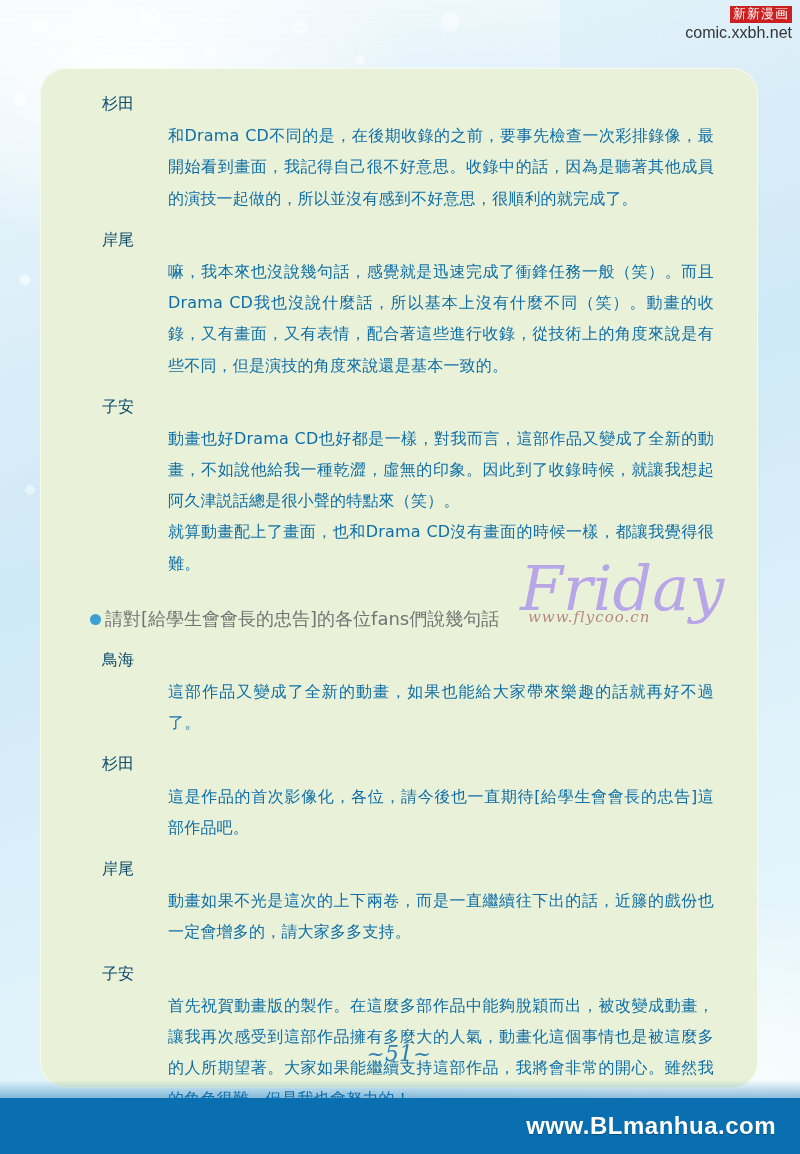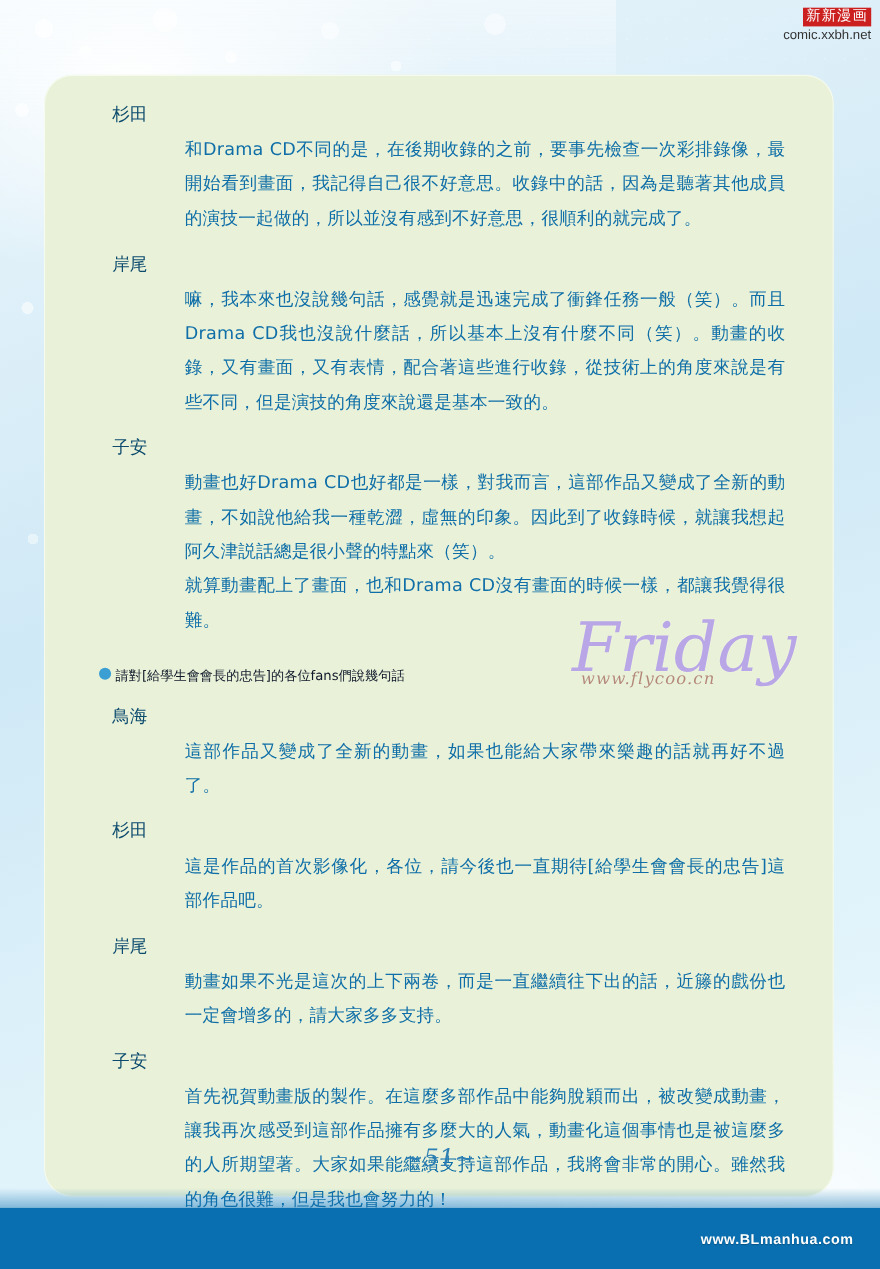--- a/index.html
+++ b/index.html
@@ -74,21 +74,21 @@
     background: #cc2020;
     color: #ffffff;
     font-size: 13px;
     padding: 1px 3px;
     letter-spacing: 1px;
     font-family: "DejaVu Sans", "Liberation Sans", sans-serif;
   }
   .top-logo .url {
     display: block;
     color: #333333;
-    font-size: 12px;
+    font-size: 16px;
     font-family: "Liberation Sans", sans-serif;
     margin-top: 1px;
   }
 
   
   .card {
     position: absolute;
     left: 40px;
     top: 68px;
     width: 718px;
@@ -123,22 +123,22 @@
     margin-left: 94px;
     margin-right: 10px;
     text-align: justify;
     font-family: "DejaVu Sans", "Liberation Sans", sans-serif;
     letter-spacing: .2px;
   }
 
   .question {
     position: relative;
     margin: 26px 0 18px 16px;
-    color: #0f172a;
-    font-size: 12px;
+    color: #737373;
+    font-size: 18px;
     line-height: 1.5;
     font-family: "DejaVu Sans", "Liberation Sans", sans-serif;
   }
   .question .bullet {
     display: inline-block;
     width: 11px; height: 11px;
     border-radius: 50%;
     background: #3b9fd4;
     margin-right: 4px;
     vertical-align: baseline;
@@ -190,21 +190,21 @@
     height: 56px;
     background: linear-gradient(180deg, #0a6fb0 0%, #0a6fb0 100%);
     display: flex;
     align-items: center;
     justify-content: flex-end;
     padding-right: 24px;
     box-sizing: border-box;
   }
   .footer .site {
     color: #ffffff;
-    font-size: 13px;
+    font-size: 24px;
     font-weight: bold;
     letter-spacing: .5px;
     font-family: "Liberation Sans", sans-serif;
     text-shadow: 0 1px 1px rgba(0,0,0,.25);
     text-align: right;
   }
   .footer-gradient {
     position: absolute;
     left: 0; right: 0; bottom: 56px;
     height: 18px;

